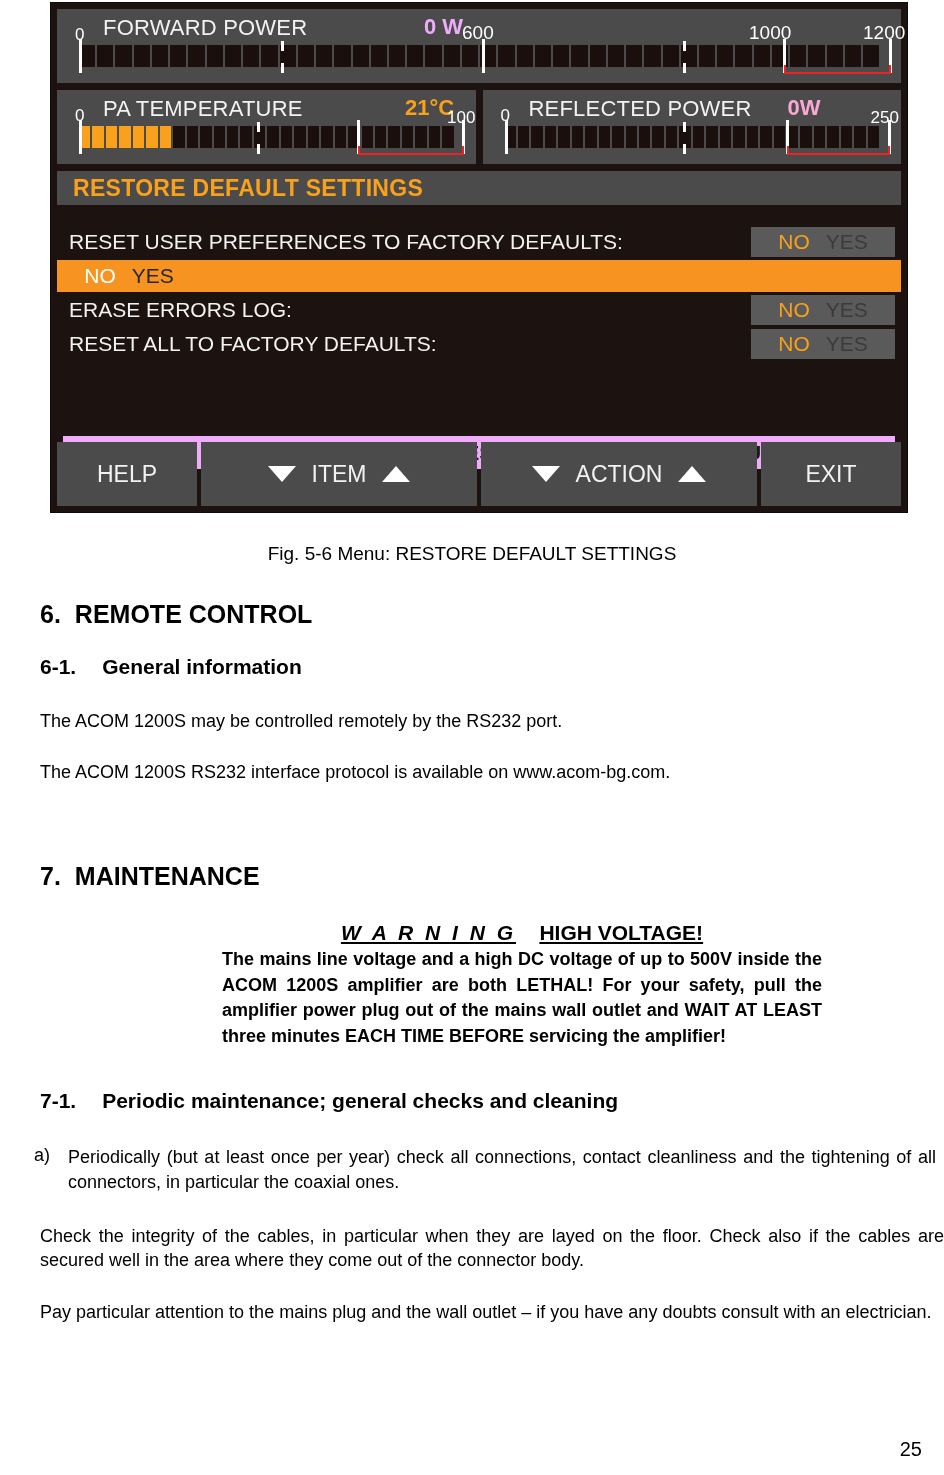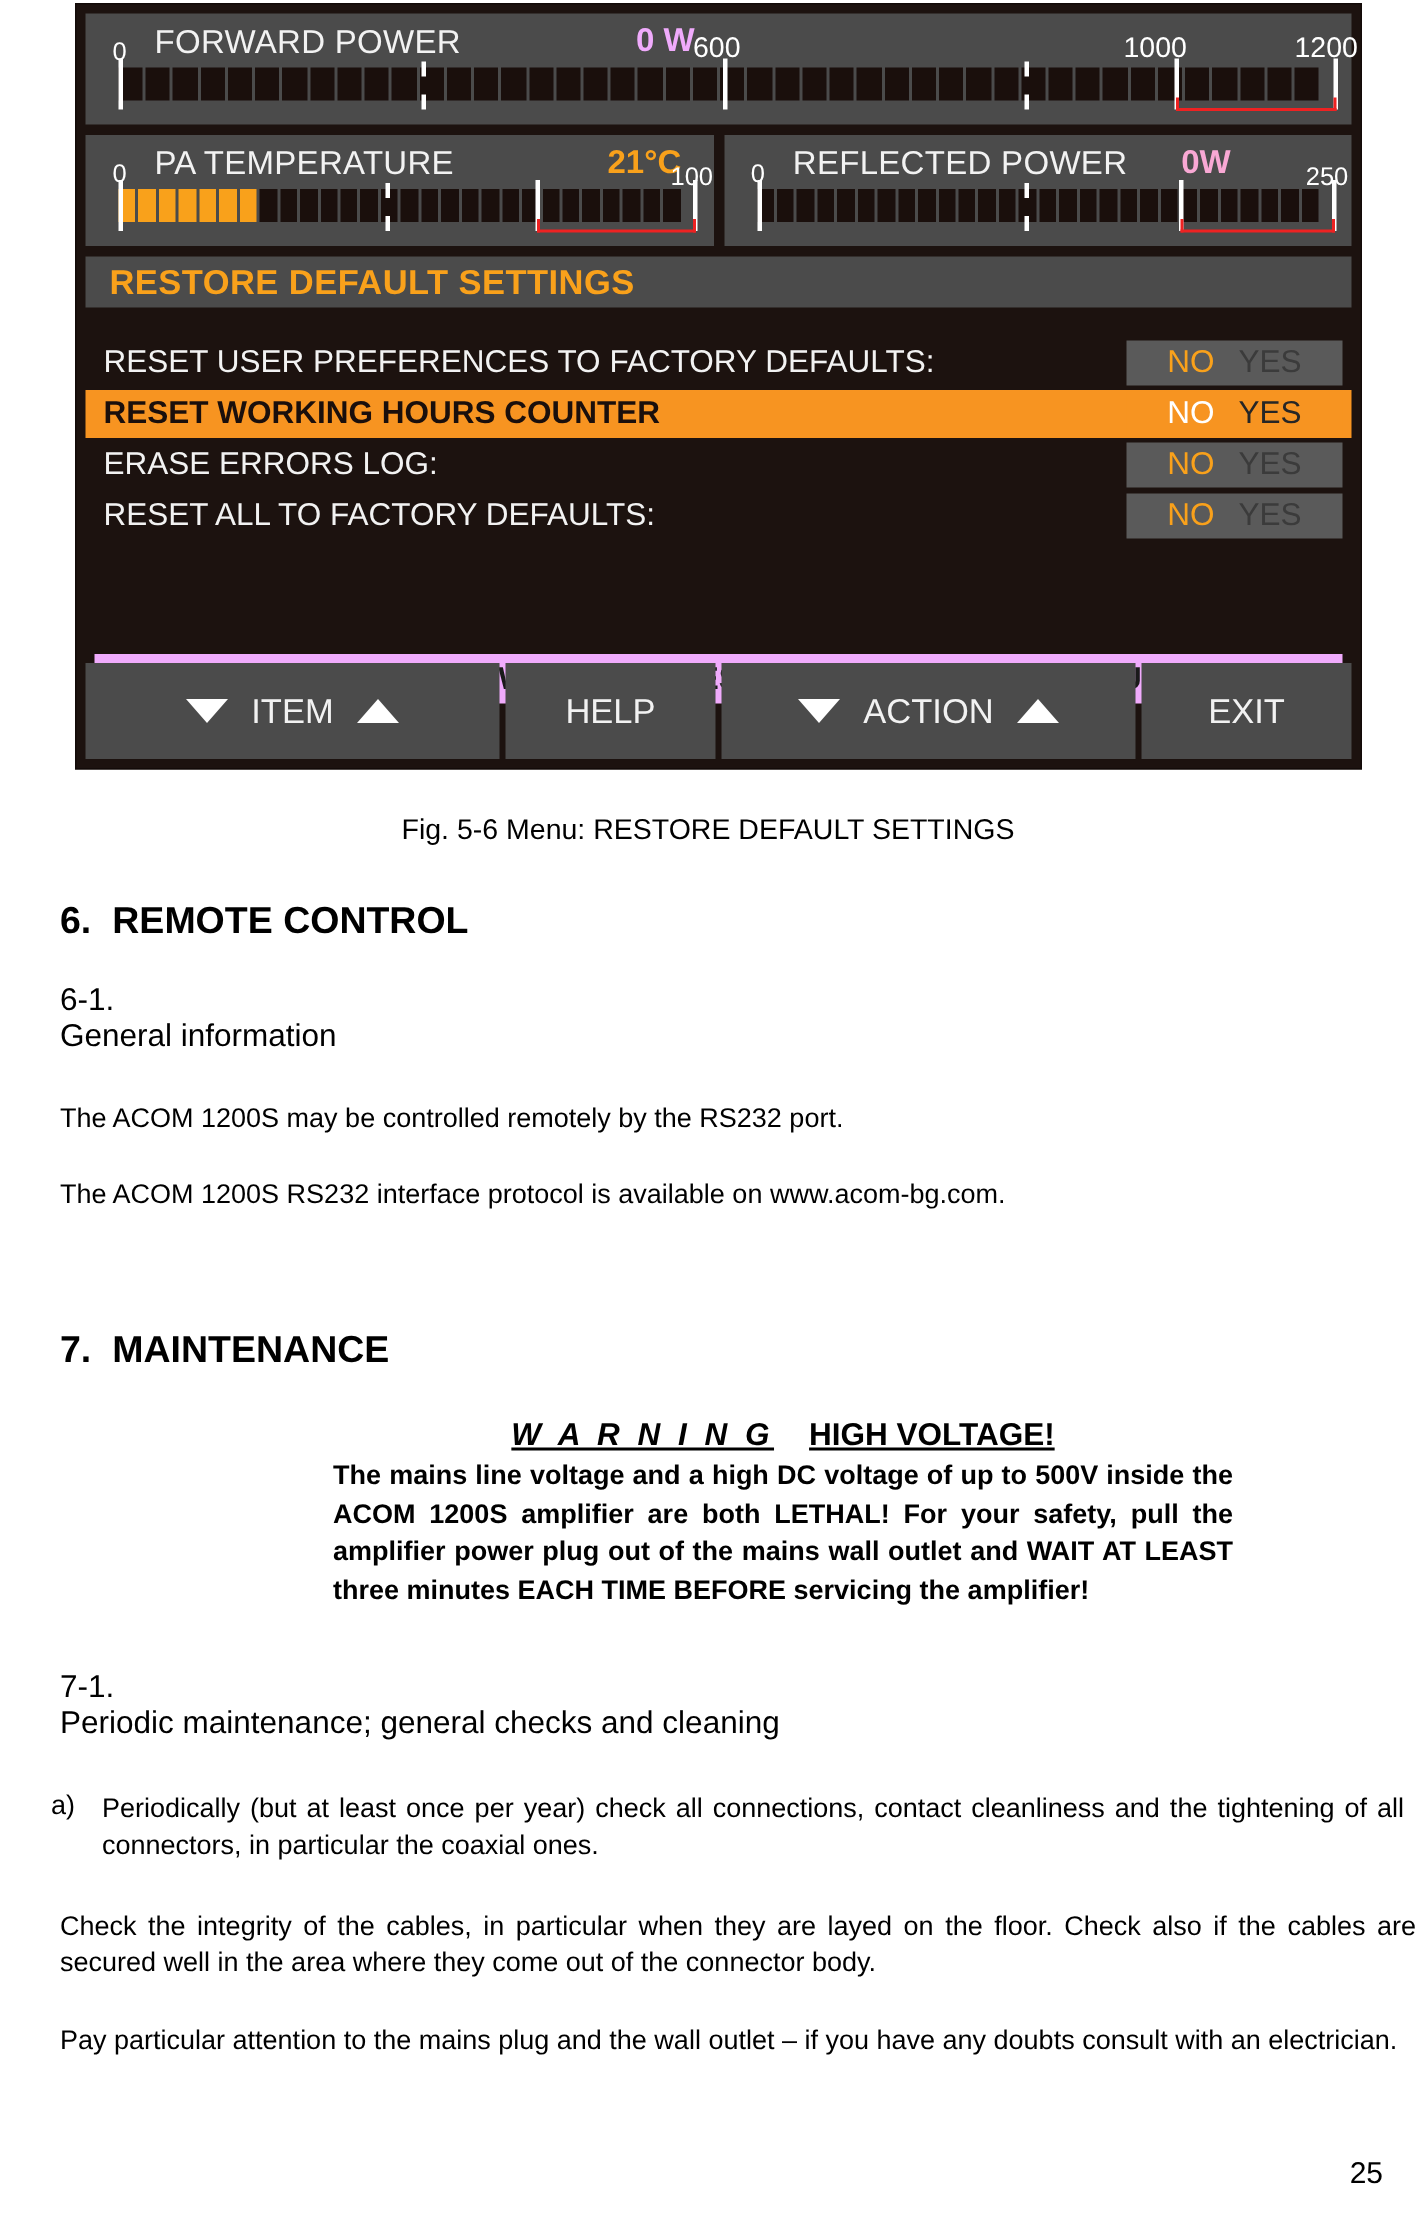--- a/index.html
+++ b/index.html
@@ -133,22 +133,22 @@
   .caption {
     position:absolute; top:543px; left:0; width:944px;
     text-align:center; font-size:19px;
   }
   .doc { position:absolute; left:0; top:600px; width:944px; }
   h1.sec {
     font-size:25px; font-weight:bold; margin:0 0 0 40px;
     display:flex; gap:14px;
   }
   h2.sub {
-    font-size:21px; font-weight:normal; margin:0 0 0 40px;
-    display:flex; flex-direction:column;
+    font-size:21px; font-weight:bold; margin:0 0 0 40px;
+    display:flex; gap:26px;
   }
   p.body { font-size:18px; margin:0; line-height:1.34;padding-left:40px; }
   .tj { text-align:justify; }
 
   .warnblock { margin-left:222px; width:600px; }
   .warnhead { text-align:center; font-size:21px; font-weight:bold; }
   .warnhead .wsp { font-style:italic; letter-spacing:3px; text-decoration:underline; }
   .warnhead .whv { text-decoration:underline; }
   .warnbody { font-size:18px; font-weight:bold; text-align:justify; line-height:1.42; margin-top:2px; }
 
@@ -328,21 +328,20 @@
 
       <div class="menu-row">
         <div class="label">RESET USER PREFERENCES TO FACTORY DEFAULTS:</div>
         <div class="yn">
           <span class="no">NO</span>
           <span class="yes">YES</span>
         </div>
       </div>
 
       <div class="menu-row selected">
-        <div class="label">RESET WORKING HOURS COUNTER</div>
         <div class="yn">
           <span class="no">NO</span>
           <span class="yes">YES</span>
         </div>
       </div>
 
       <div class="menu-row">
         <div class="label">ERASE ERRORS LOG:</div>
         <div class="yn">
           <span class="no">NO</span>
@@ -359,27 +358,27 @@
       </div>
 
       <div class="menu-filler"></div>
     </div>
 
     <div class="warnbar">
       <span>WARNING: ‘YES’ WILL SET WORKING HOURS TO ZERO!</span>
     </div>
 
     <div class="softkeys">
+      <div class="skey narrow">
+        <span>HELP</span>
+      </div>
       <div class="skey wide">
         <span class="tri down"></span>
         <span>ITEM</span>
         <span class="tri up"></span>
-      </div>
-      <div class="skey narrow">
-        <span>HELP</span>
       </div>
       <div class="skey wide">
         <span class="tri down"></span>
         <span>ACTION</span>
         <span class="tri up"></span>
       </div>
       <div class="skey narrow">
         <span>EXIT</span>
       </div>
     </div>

